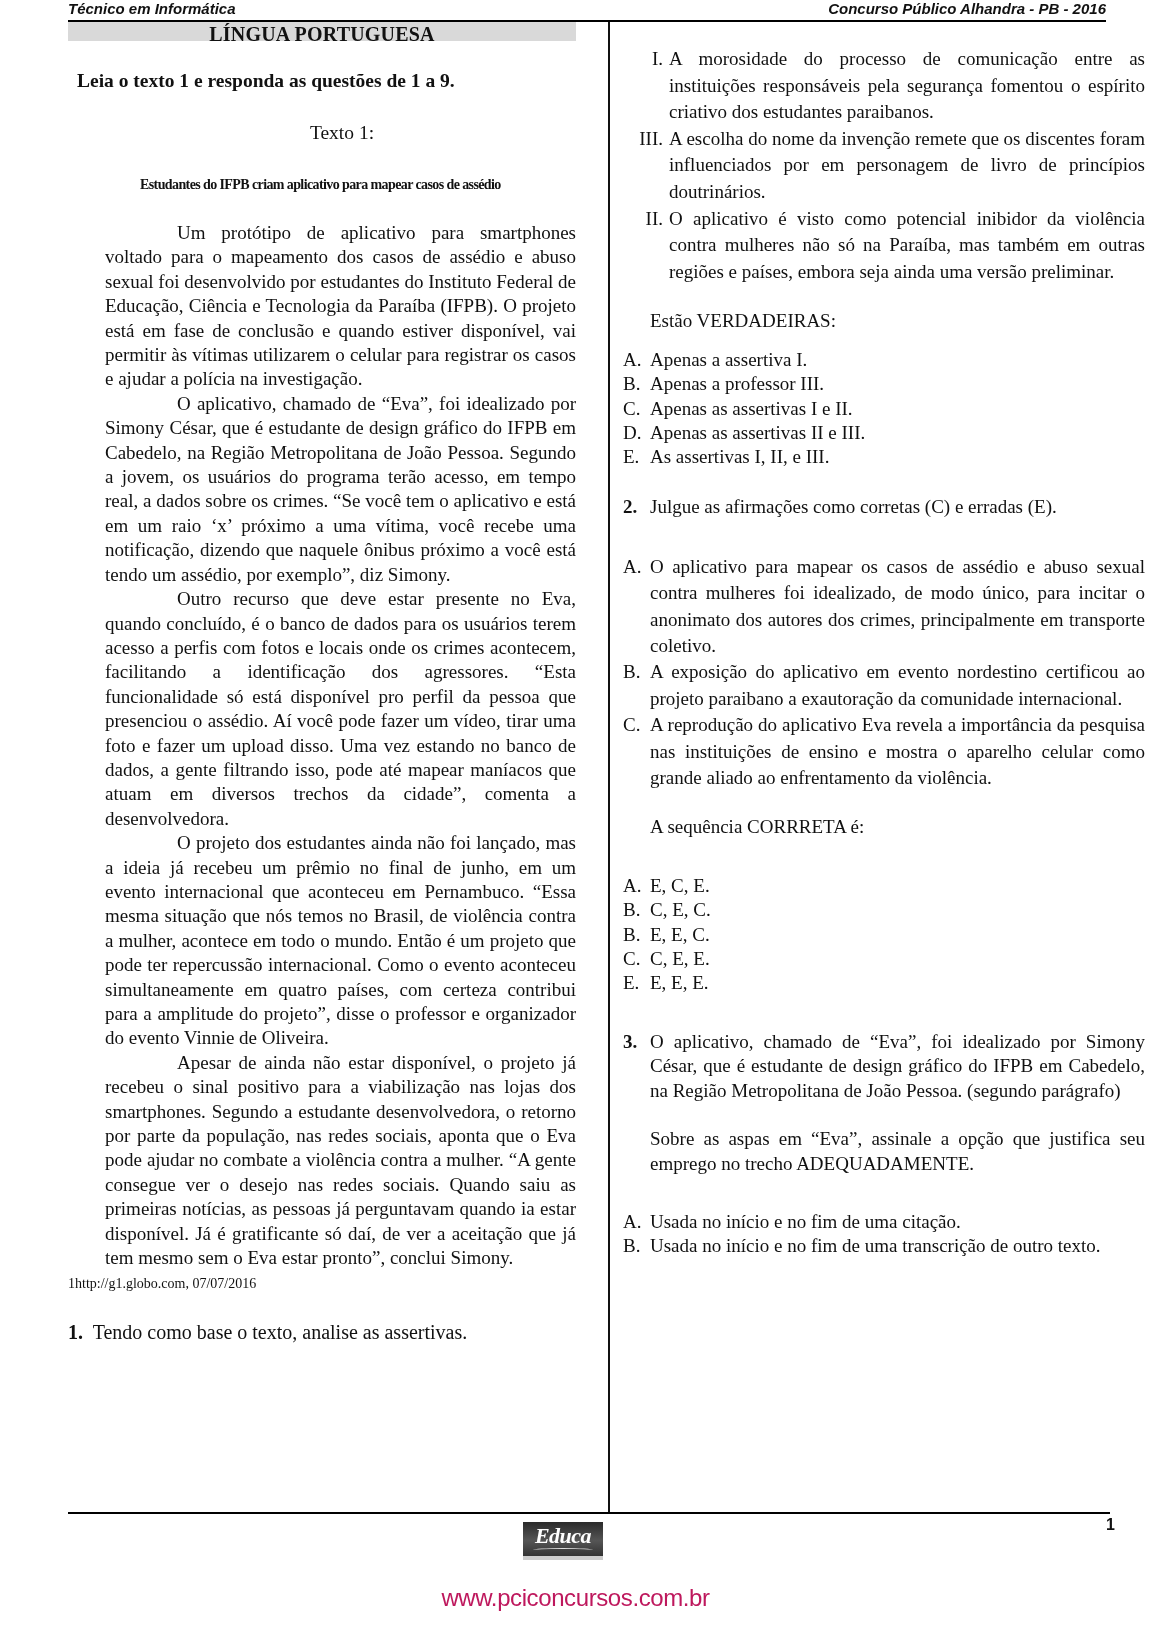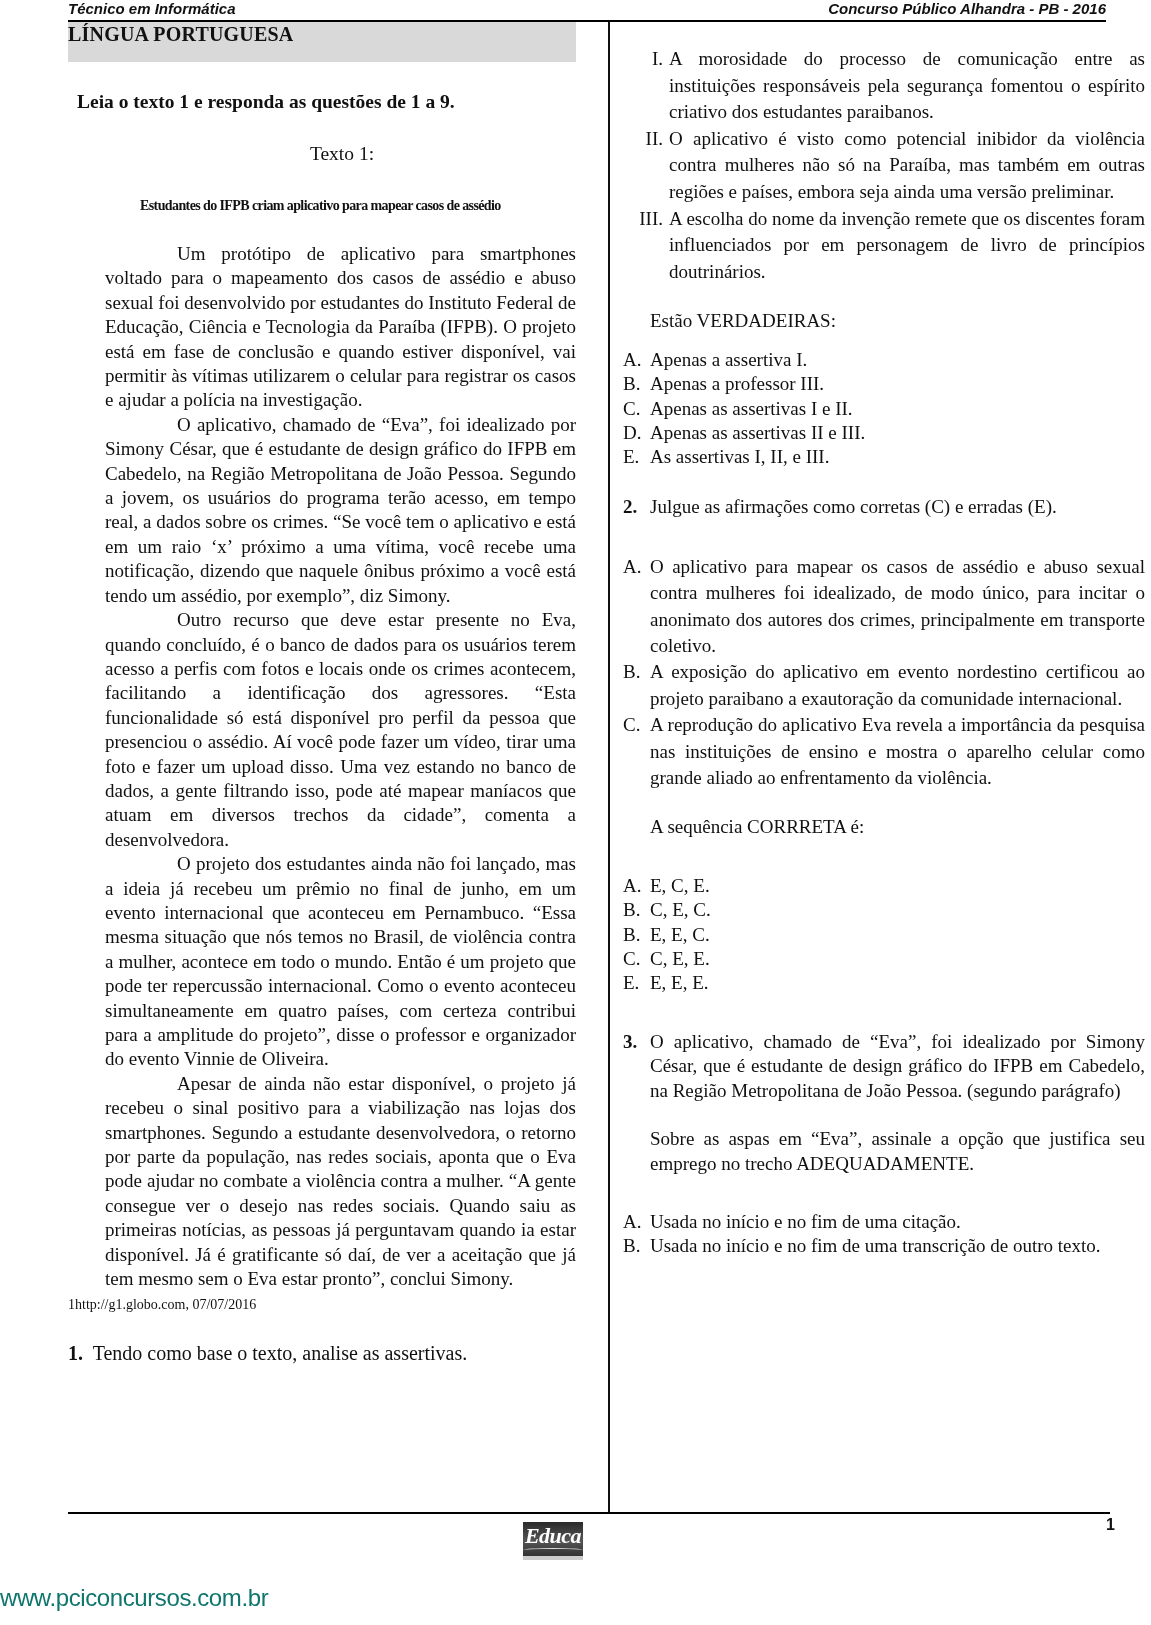--- a/index.html
+++ b/index.html
@@ -6,21 +6,21 @@
   body { width:1151px; height:1625px; position:relative; overflow:hidden;
          font-family:"Liberation Serif", "DejaVu Serif", serif; color:#111; }
   .hdr { position:absolute; top:0; left:68px; right:45px; height:20px;
          font-family:"Liberation Sans", "DejaVu Sans", sans-serif; font-style:italic; font-weight:bold;
          font-size:15px; line-height:18px; border-bottom:2px solid #000; }
   .hdr-left { position:absolute; left:0; top:0; }
   .hdr-right { position:absolute; right:0; top:0; }
   .divider { position:absolute; left:608px; top:22px; width:2px; height:1490px; background:#111; }
   .col-left { position:absolute; left:68px; top:22px; width:508px; }
   .col-right { position:absolute; left:643px; top:22px; width:502px; }
-  .section-bar { background:#d9d9d9; height:40px; text-align:left; font-weight:bold;
+  .section-bar { background:#d9d9d9; height:19px; text-align:center; font-weight:bold;
                  font-size:20px; line-height:25px; letter-spacing:0.2px; }
   .instr { font-weight:bold; font-size:19.5px; margin-top:28px; padding-left:9px; line-height:24px; }
   .texto-label { font-weight:normal; font-size:19.5px; text-align:center; margin-top:28px; line-height:24px; padding-left:40px; }
   .headline { font-weight:bold; font-size:14px; line-height:24px; margin-top:28px; text-align:justify;
               text-indent:72px; letter-spacing:-0.6px; }
   .article { margin-top:24px; font-size:19px; line-height:24.4px; text-align:justify;margin-left:37px; }
   .article p { margin:0; text-indent:72px; }
   .source { text-align:left; font-size:14px; margin-top:4px; line-height:20px; }
   .q { font-size:20px; line-height:24.4px; text-align:justify; }
   .q-num { font-weight:bold; }
@@ -34,27 +34,27 @@
   .opt-list { margin:0; padding:0; list-style:none; }
   .opt { display:flex; font-size:19px; line-height:24.4px; text-align:justify; }
   .opt-mark { width:27px; flex:none; }
   .opt-text { flex:1; }
   .gap-s { height:14px; }
   .gap-m { height:24px; }
   .gap-l { height:34px; }
   .footer-rule { position:absolute; left:68px; top:1512px; width:1042px; height:2px; background:#000; }
   .page-num { position:absolute; right:36px; top:1516px; font-family:"Liberation Sans", "DejaVu Sans", sans-serif;
               font-weight:bold; font-size:16px; }
-  .logo { position:absolute; left:523px; top:1522px; width:60px; height:38px;
+  .logo { position:absolute; left:523px; top:1522px; width:80px; height:38px;
           background:linear-gradient(180deg,#2a2a2a 0%,#555 55%,#333 100%);
           border-bottom:4px solid #ccc; box-sizing:border-box; }
   .logo span { display:block; color:#fff; font-family:"Liberation Serif", serif; font-style:italic; font-weight:bold;
                font-size:22px; line-height:28px; text-align:center; letter-spacing:-0.5px; }
   .logo i { display:block; width:60px; height:3px; margin:-2px auto 0; border-top:1px solid #ddd; border-radius:50%; }
-  .site { position:absolute; left:0; right:0; top:1584px; text-align:left; color:#0f766e;
+  .site { position:absolute; left:0; right:0; top:1584px; text-align:center; color:#be185d;
           font-family:"Liberation Sans", "DejaVu Sans", sans-serif; font-size:24px; letter-spacing:-0.4px; }
 </style>
 </head>
 <body>
 
 <div class="hdr">
   <span class="hdr-left">Técnico em Informática</span>
   <span class="hdr-right">Concurso Público Alhandra - PB - 2016</span>
 </div>
 
@@ -80,26 +80,26 @@
 </div>
 
 <div class="col-right">
   <div style="height:24px"></div>
   <ul class="roman-list">
     <li class="roman-item">
       <span class="roman-mark">I.</span>
       <span class="roman-text">A morosidade do processo de comunicação entre as instituições responsáveis pela segurança fomentou o espírito criativo dos estudantes paraibanos.</span>
     </li>
     <li class="roman-item">
+      <span class="roman-mark">III.</span>
+      <span class="roman-text">A escolha do nome da invenção remete que os discentes foram influenciados por em personagem de livro de princípios doutrinários.</span>
+    </li>
+    <li class="roman-item">
       <span class="roman-mark">II.</span>
       <span class="roman-text">O aplicativo é visto como potencial inibidor da violência contra mulheres não só na Paraíba, mas também em outras regiões e países, embora seja ainda uma versão preliminar.</span>
-    </li>
-    <li class="roman-item">
-      <span class="roman-mark">III.</span>
-      <span class="roman-text">A escolha do nome da invenção remete que os discentes foram influenciados por em personagem de livro de princípios doutrinários.</span>
     </li>
   </ul>
   <div class="gap-m"></div>
   <div class="plain" style="padding-left:7px">Estão VERDADEIRAS:</div>
   <div class="gap-s"></div>
   <ul class="opt-list" style="margin-left:-20px">
     <li class="opt">
         <span class="opt-mark">A.</span>
         <span class="opt-text">Apenas a assertiva I.</span>
       </li>

